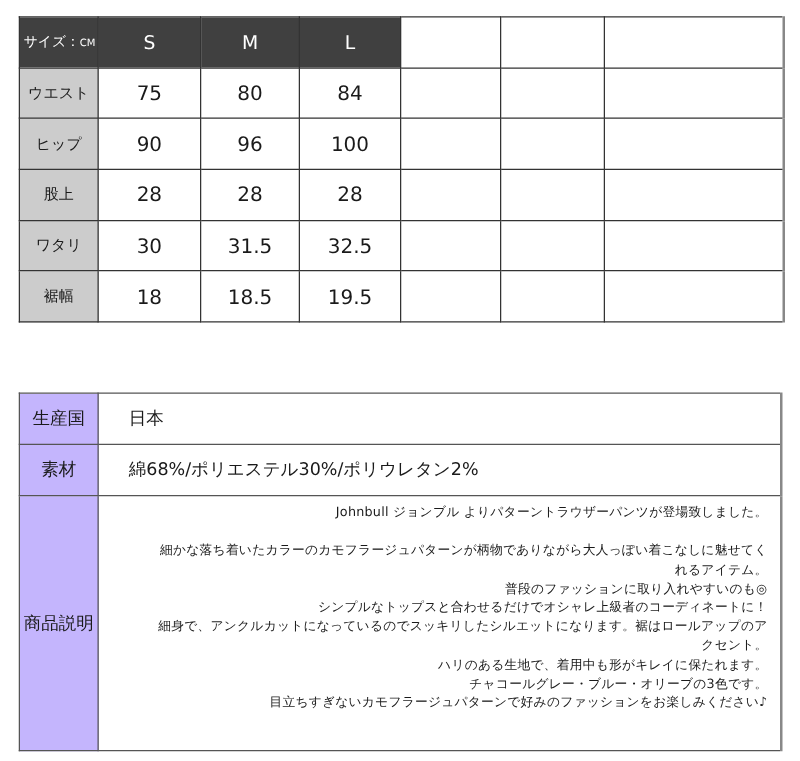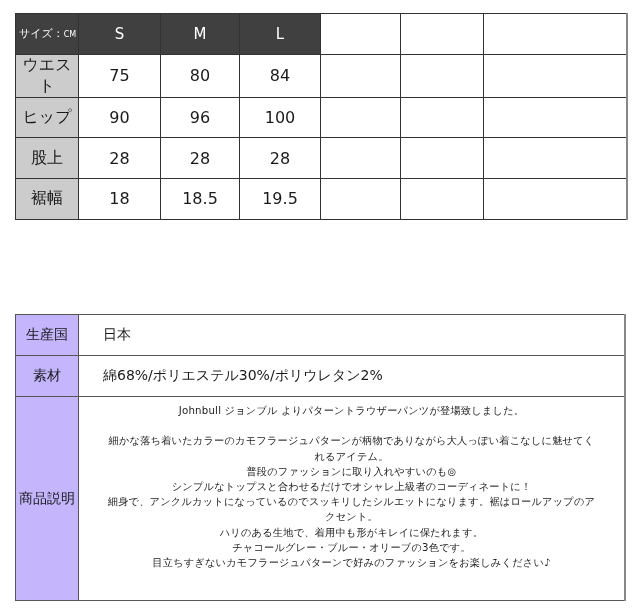--- a/index.html
+++ b/index.html
@@ -6,32 +6,32 @@
   body { width: 640px; height: 609px; position: relative; overflow: hidden;
          font-family: "DejaVu Sans", "Liberation Sans", sans-serif; color: #1a1a1a; }
   table { border-collapse: collapse; position: absolute; left: 15px; table-layout: fixed; }
   td { border: 1px solid #333; padding: 0; text-align: center; vertical-align: middle; }
   #size-table { top: 13px; width: 611px; }
   #size-table tr { height: 40.7px; }
   #size-table .hdr td { background: #404040; color: #fff; font-size: 15px; }
   #size-table .hdr td.empty { background: #fff; }
   #size-table .hdr td.corner { font-size: 11px; text-align: left; padding-left: 3px; }
   #size-table .hdr td.corner .unit { font-size: 8px; }
-  #size-table td.label { background: #cccccc; font-size: 16px; text-align: center; }
+  #size-table td.label { background: #cccccc; font-size: 12px; text-align: center; }
   #size-table td.val { font-size: 16px; }
   #size-table td:last-child { border-right: 2px solid #888; }
   #info-table { top: 314px; width: 611px; }
   #info-table td { border-color: #555; }
   #info-table td:last-child { border-right: 2px solid #888; margin-left: 24px; }
   #info-table td.label { background: #c4b5fd; font-size: 14px; width: 62px; }
   #info-table td.val { text-align: left; padding-left: 24px; font-size: 14px; }
   #info-table tr.r1 { height: 41px; }
   #info-table tr.r2 { height: 41px; }
   #info-table tr.r3 { height: 204px; }
-  #info-table td.desc { text-align: center; padding: 6px 10px 4px 10px; font-size: 10.2px; line-height: 15.2px; vertical-align: top; letter-spacing: 0.2px; }
+  #info-table td.desc { text-align: right; padding: 6px 10px 4px 10px; font-size: 10.2px; line-height: 15.2px; vertical-align: top; letter-spacing: 0.2px; }
   .desc p { margin: 0; white-space: nowrap; }
   .desc p.blank { height: 15.2px; }
 </style>
 </head>
 <body>
 
 <table id="size-table">
   <colgroup>
     <col style="width:63px">
       <col style="width:82px">
@@ -72,20 +72,29 @@
   <tr>
     <td class="label">股上</td>
     <td class="val">28</td>
     <td class="val">28</td>
     <td class="val">28</td>
     <td class="val"></td>
     <td class="val"></td>
     <td class="val"></td>
   </tr>
   <tr>
+    <td class="label">ワタリ</td>
+    <td class="val">30</td>
+    <td class="val">31.5</td>
+    <td class="val">32.5</td>
+    <td class="val"></td>
+    <td class="val"></td>
+    <td class="val"></td>
+  </tr>
+  <tr>
     <td class="label">裾幅</td>
     <td class="val">18</td>
     <td class="val">18.5</td>
     <td class="val">19.5</td>
     <td class="val"></td>
     <td class="val"></td>
     <td class="val"></td>
   </tr>
 </tbody>
   </table>

